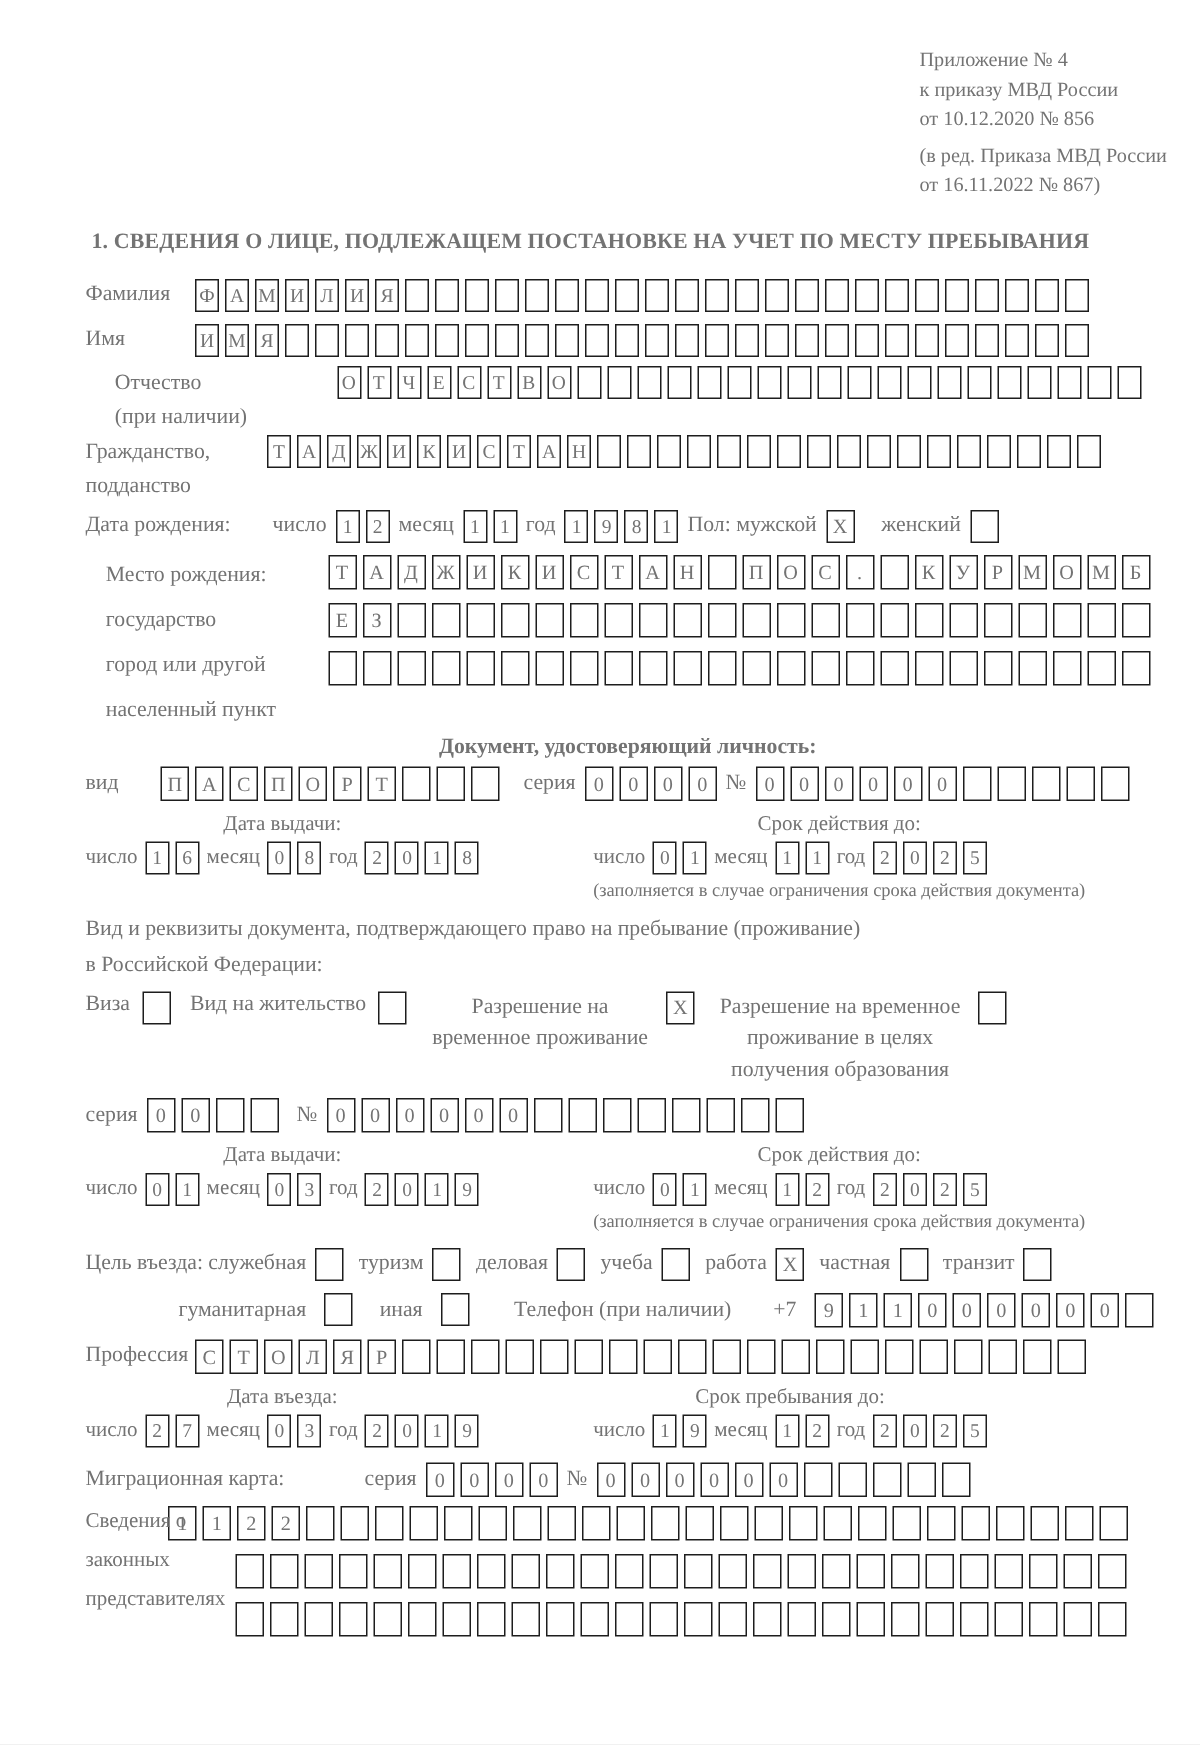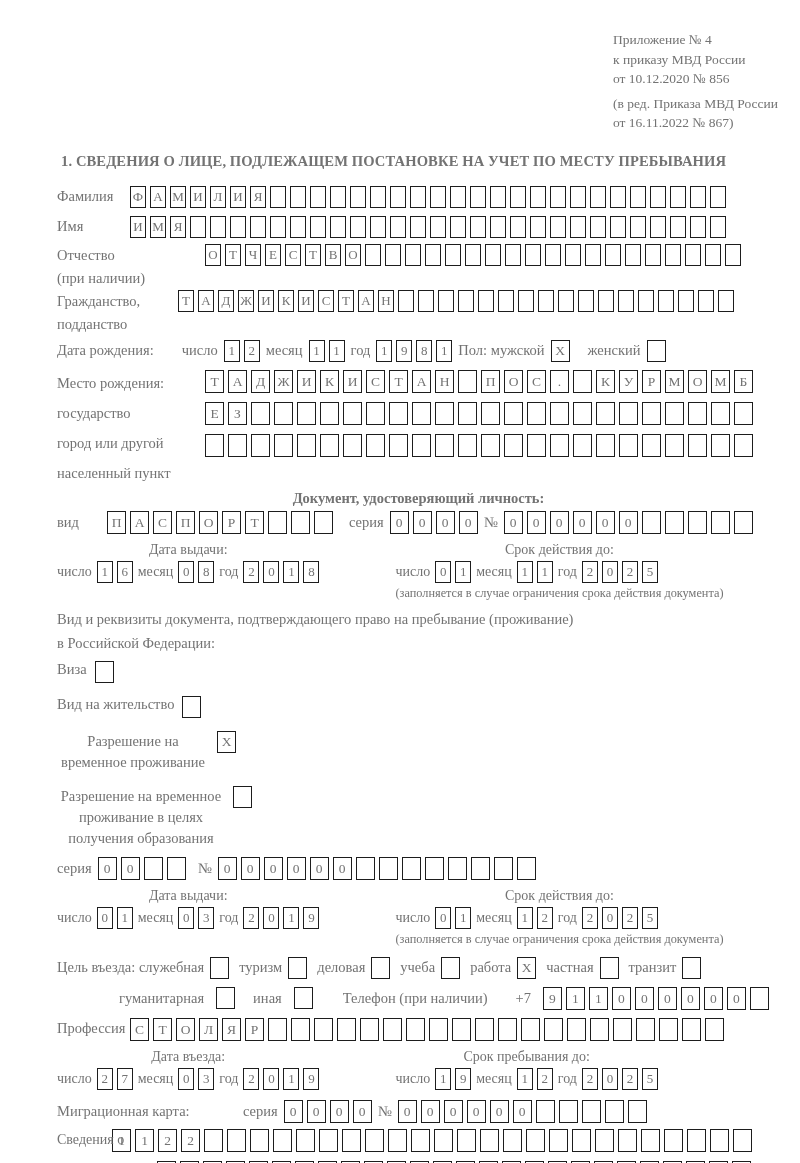--- a/index.html
+++ b/index.html
@@ -34,33 +34,33 @@
   .inline{display:flex;align-items:center;}
   .g6{gap:6px;}.g8{gap:12px;}
   
   .dates{display:flex;}
   .dcol{display:flex;flex-direction:column;}
   .dcol .dhead{text-align:center;font-size:14px;margin-bottom:3px;}
   .drow{display:flex;align-items:center;gap:5px;font-size:14px;}
   .dright{margin-left:76px;}
   .note{font-size:12.3px;margin-top:3px;text-align:right;}
   
-  .permit-row{display:flex;gap:13px;align-items:flex-start;margin-top:6px;flex-direction:column;}
+  .permit-row{display:flex;gap:13px;align-items:flex-start;margin-top:6px;}
   .pitem{display:flex;gap:8px;align-items:flex-start;}
   .wrap150{width:152px;text-align:center;line-height:21px;}
   .wrap170{width:168px;text-align:center;line-height:21px;}
   
   .goal-row{display:flex;align-items:center;gap:6px;margin-top:10px;white-space:nowrap;}
   .goal-row .chk{margin-right:4px;}
   
   .rep-block{position:relative;margin-top:6px;min-height:100px;}
   .rep-label{position:absolute;left:0;top:-2px;width:150px;font-size:14px;line-height:26px;}
   .rep-rows{display:flex;flex-direction:column;gap:9px;}
   .ml55{margin-left:55px;}.ml100{margin-left:100px;}
-  .mt4{margin-top:4px;}.mt6{margin-top:6px;}.mt8{margin-top:8px;}.mt10{margin-top:10px;}.mt16{margin-top:16px;}
+  .mt4{margin-top:4px;}.mt6{margin-top:6px;justify-content:center;}.mt8{margin-top:8px;}.mt10{margin-top:10px;}.mt16{margin-top:16px;}
 </style>
 </head>
 <body>
 
 <div class="page">
 
   <div class="appendix">
     <div>Приложение № 4</div>
     <div>к приказу МВД России</div>
     <div>от 10.12.2020 № 856</div>

